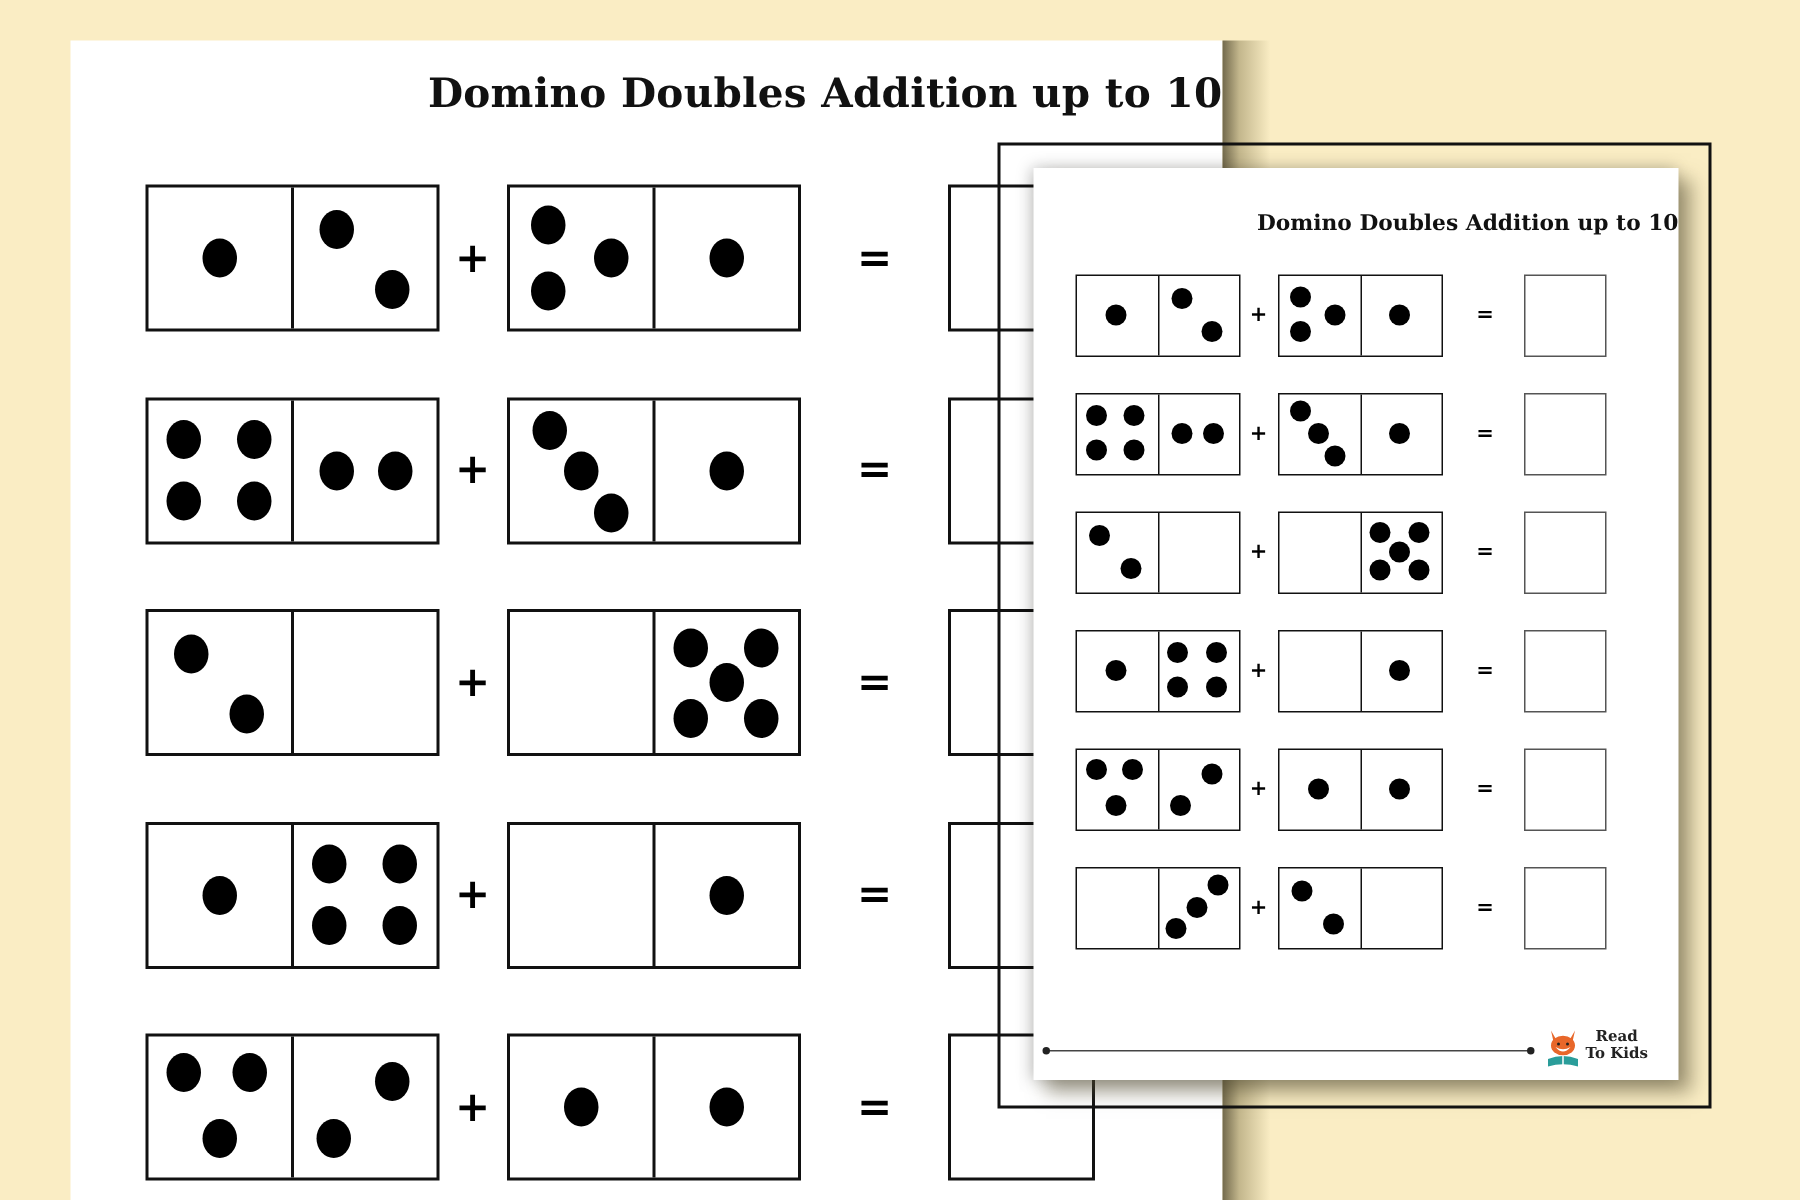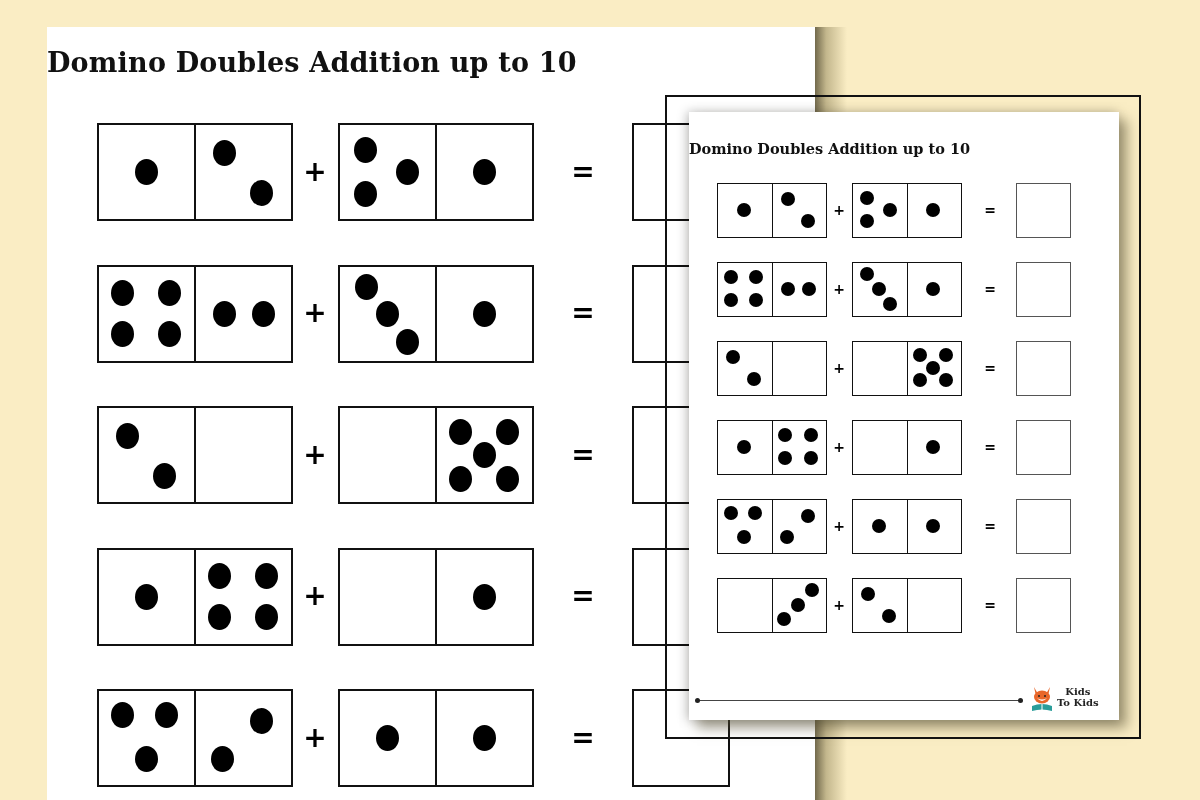--- a/index.html
+++ b/index.html
@@ -8,21 +8,21 @@
     background:#FAEDC4;
     font-family:"DejaVu Serif", serif;
   }
   .sheet { position:absolute; background:#fff; }
   #big-sheet { left:47px; top:27px; width:768px; height:800px; }
   #big-shadow {
     position:absolute; left:815px; top:27px; width:32px; height:800px;
     background:linear-gradient(to right, rgba(90,82,55,0.85), rgba(150,138,95,0.55) 35%, rgba(250,237,196,0) 100%);
   }
   .title {
-    position:absolute; left:0; right:0; text-align:left;
+    position:absolute; left:0; right:0; text-align:right;
     font-family:"DejaVu Serif", serif; font-weight:bold; color:#111;
   }
   #big-title { top:20px; font-size:27px; letter-spacing:0.2px; }
   .row { position:absolute; left:0; }
   .domino {
     position:absolute; border:2px solid #111; background:#fff; box-sizing:border-box;
     display:flex;
   }
   .half { position:relative; flex:1; height:100%; }
   .half + .half { border-left:2px solid #111; }
@@ -336,17 +336,17 @@
     <svg id="logo-fox" viewBox="0 0 26 30">
       <path d="M5 3 L9 10 L17 10 L21 3 L19 12 L7 12 Z" fill="#E8672A"></path>
       <ellipse cx="13" cy="13" rx="8" ry="6.5" fill="#E8672A"></ellipse>
       <path d="M8 14 Q13 20 18 14 Q13 17 8 14 Z" fill="#fff"></path>
       <circle cx="10" cy="12" r="1" fill="#222"></circle>
       <circle cx="16" cy="12" r="1" fill="#222"></circle>
       <path d="M3 22 Q13 18 23 22 L23 27 Q13 24 3 27 Z" fill="#2A9D9A"></path>
       <path d="M13 20 L13 26" stroke="#fff" stroke-width="1"></path>
     </svg>
     <div id="logo-text">
-      <div>Kids</div>
+      <div>Read</div>
       <div>To Kids</div>
     </div>
   </div>
 </div>
 
 </body></html>

